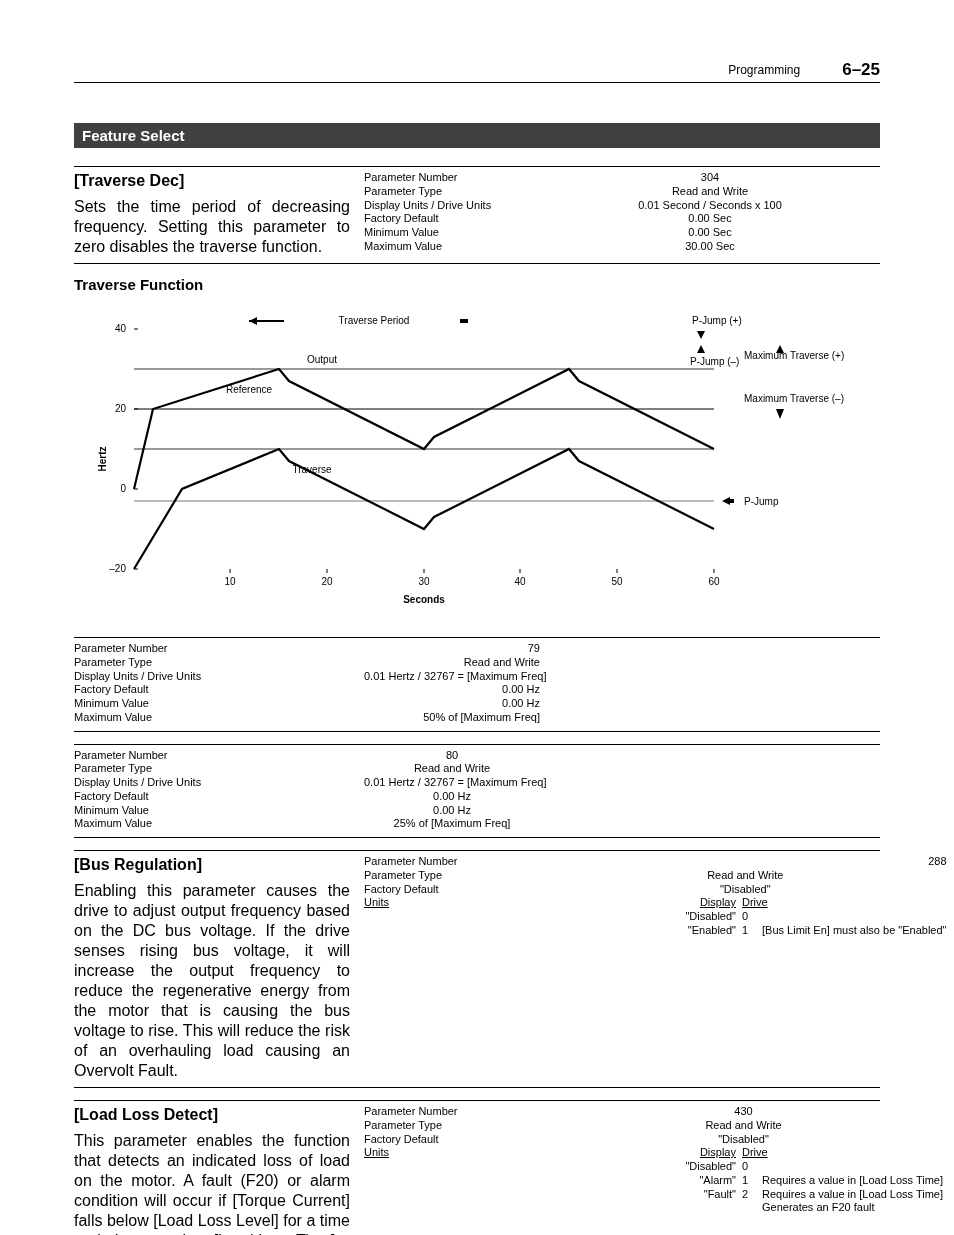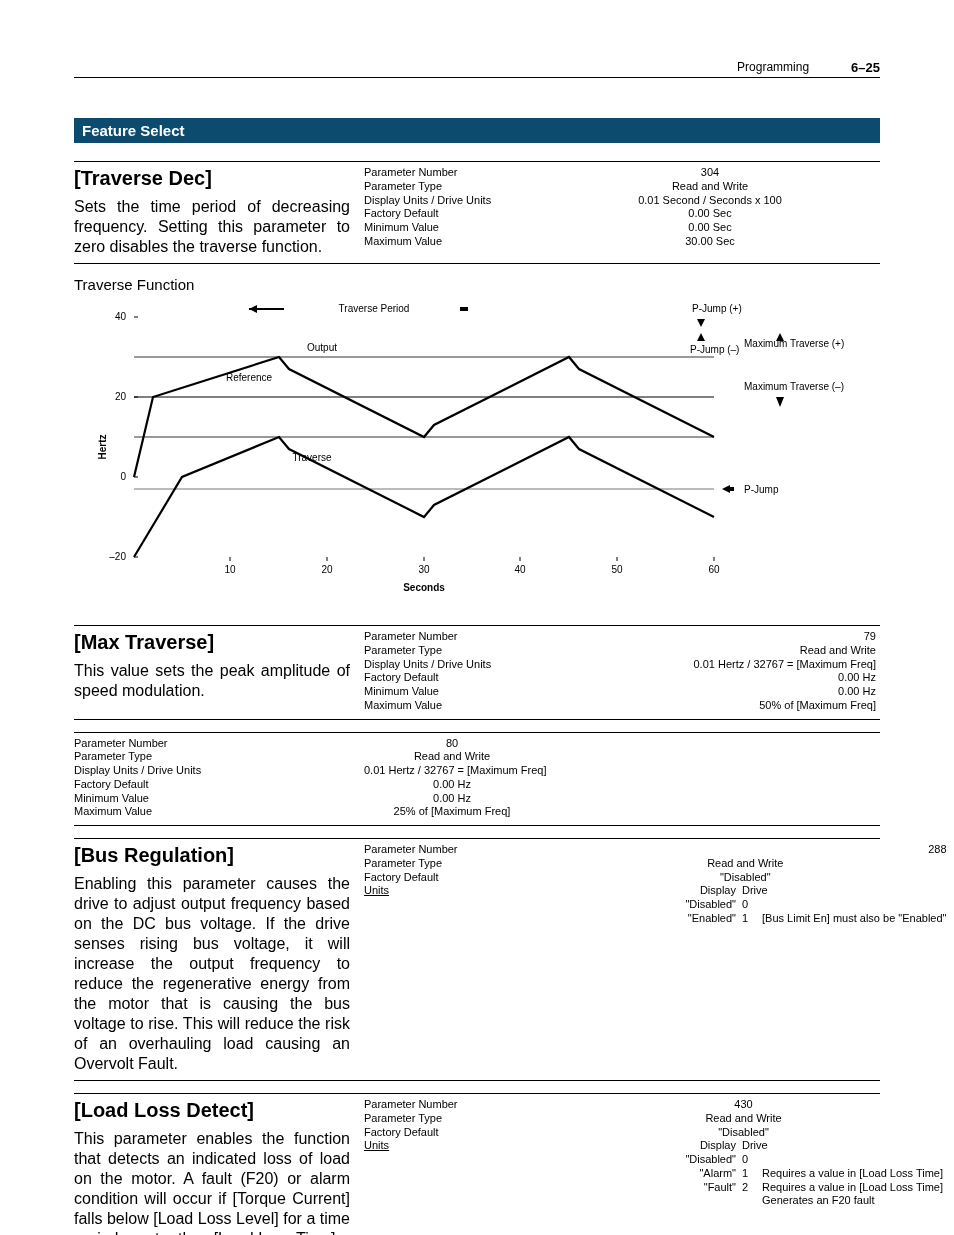--- a/index.html
+++ b/index.html
@@ -8,73 +8,73 @@
     padding: 60px 74px 40px 74px;
     font-family: Arial, Helvetica, sans-serif;
     font-size: 12px;
     color: #000;
     background: #fff;
     width: 954px;
   }
   .header-row {
     display: flex;
     justify-content: flex-end;
-    align-items: flex-start;
+    align-items: center;
     gap: 42px;
     border-bottom: 1px solid #000;
     padding-bottom: 2px;
     margin-bottom: 40px;
   }
-  .header-page { font-size: 13px; font-weight: bold; }
+  .header-page { font-size: 17px; font-weight: bold; }
   .feature-bar {
-    background: #0c4a6e;
+    background: #404040;
     color: #fff;
     font-weight: bold;
     font-size: 15px;
     padding: 4px 8px;
     margin-bottom: 18px;
   }
   .section {
     border-top: 1px solid #000;
     border-bottom: 1px solid #000;
     padding: 4px 0 6px 0;
     margin-bottom: 12px;
     display: grid;
     grid-template-columns: 290px 180px 1fr;
     column-gap: 0;
     font-size: 11px;
     line-height: 1.25;
   }
   .section h3 {
     margin: 0 0 6px 0;
-    font-size: 20px;
+    font-size: 16px;
     font-weight: bold;
   }
   .section .left-col { padding-right: 14px; }
   .section .desc {
     font-size: 16px;
     text-align: justify;
   }
   .labels-col div, .values-col > div { white-space: nowrap; }
   .values-col { padding-right: 4px; }
   .u { text-decoration: underline; }
   .diagram-title {
     font-size: 15px;
-    font-weight: normal;
-    margin: 12px 0 4px 0;
+    font-weight: bold;
+    margin: 12px 0 16px 0;
   }
   .diagram-wrap { margin-bottom: 18px; }
   svg { display: block; }
   .units-table {
     display: grid;
     grid-template-columns: 72px 14px 1fr;
     column-gap: 6px;
     white-space: normal;
   }
-  .units-table .hdr { }
+  .units-table .hdr { text-decoration: underline; }
   .units-table div { white-space: nowrap; }
   .units-table .note { white-space: nowrap; }
 </style>
 </head>
 <body>
 
 <div class="header-row">
   <span>Programming</span>
   <span class="header-page">6–25</span>
 </div>
@@ -168,24 +168,20 @@
       <text x="670" y="93">Maximum Traverse (–)</text>
       <polygon points="706,110 702,100 710,100" fill="#000"></polygon>
       <text x="670" y="196">P-Jump</text>
       <rect x="652" y="190" width="8" height="4" fill="#000"></rect>
       <polygon points="648,192 656,188 656,196" fill="#000"></polygon>
     </g>
   </svg>
 </div>
 
 <div class="section">
-  <div class="left-col">
-    <h3>[Max Traverse]</h3>
-    <div class="desc">This value sets the peak amplitude of speed modulation.</div>
-  </div>
   <div class="labels-col">
     <div>Parameter Number</div>
     <div>Parameter Type</div>
     <div>Display Units / Drive Units</div>
     <div>Factory Default</div>
     <div>Minimum Value</div>
     <div>Maximum Value</div>
   </div>
   <div class="values-col" style="text-align:right">
     <div>79</div>

